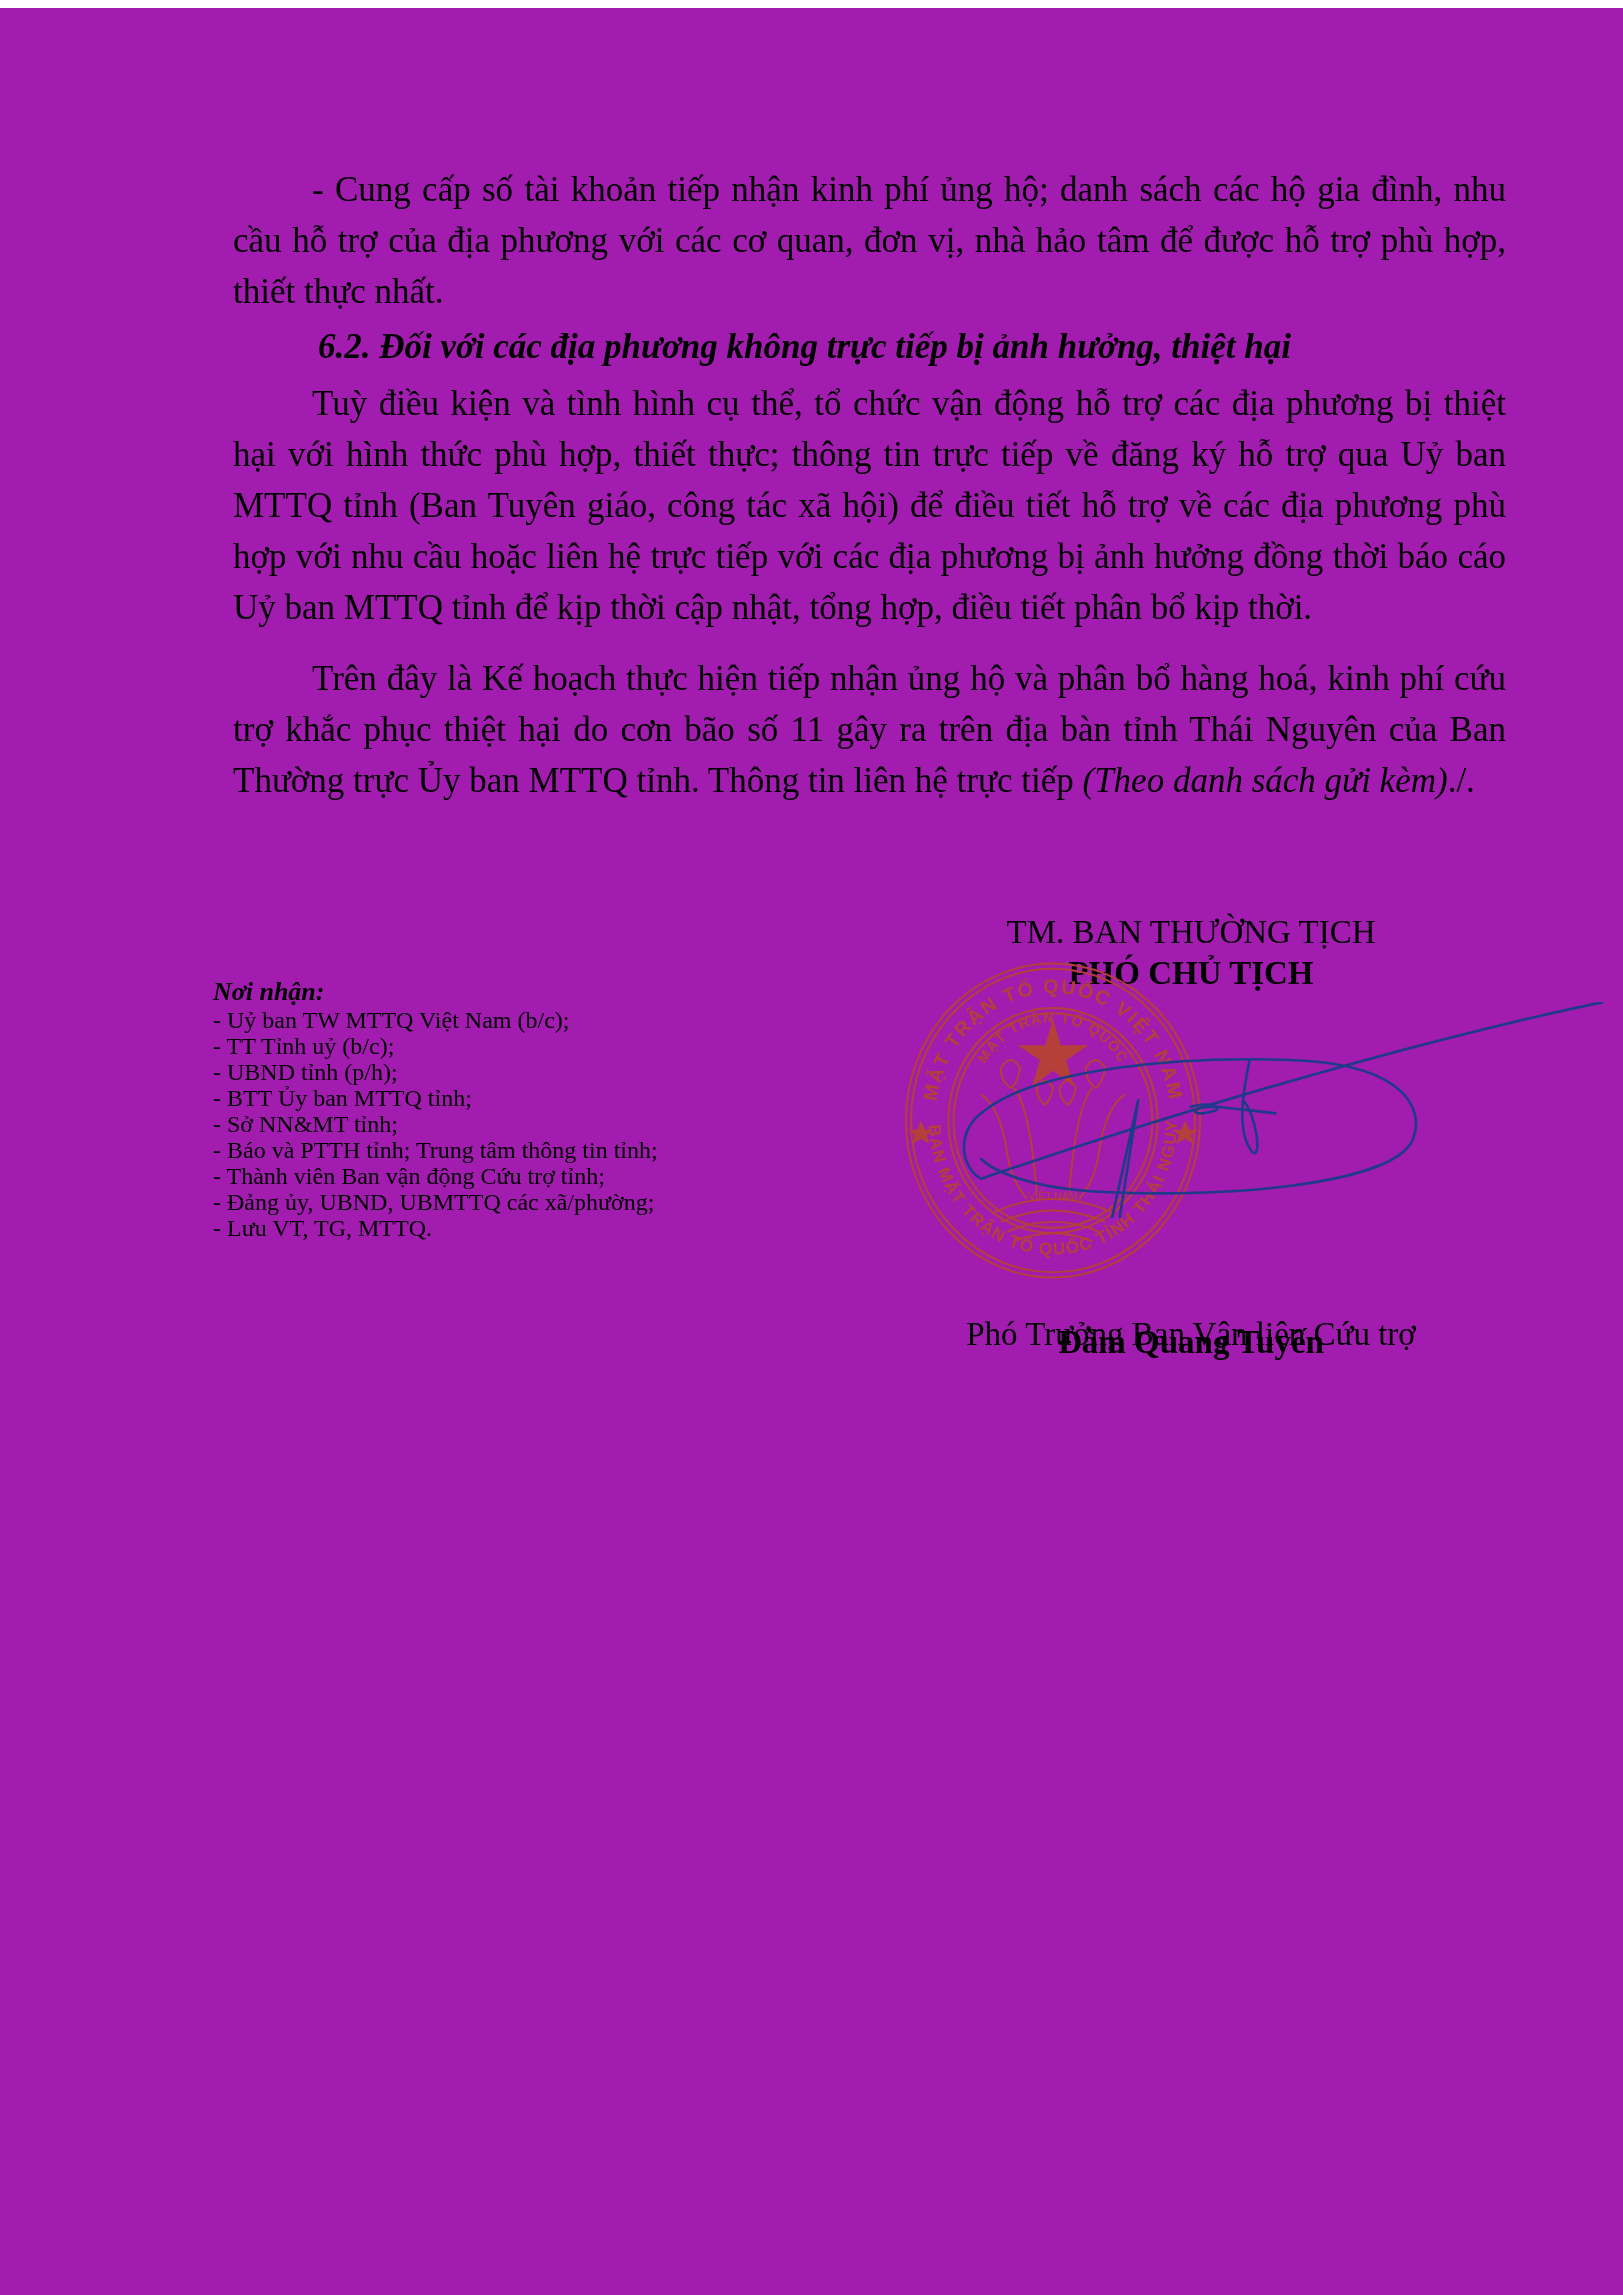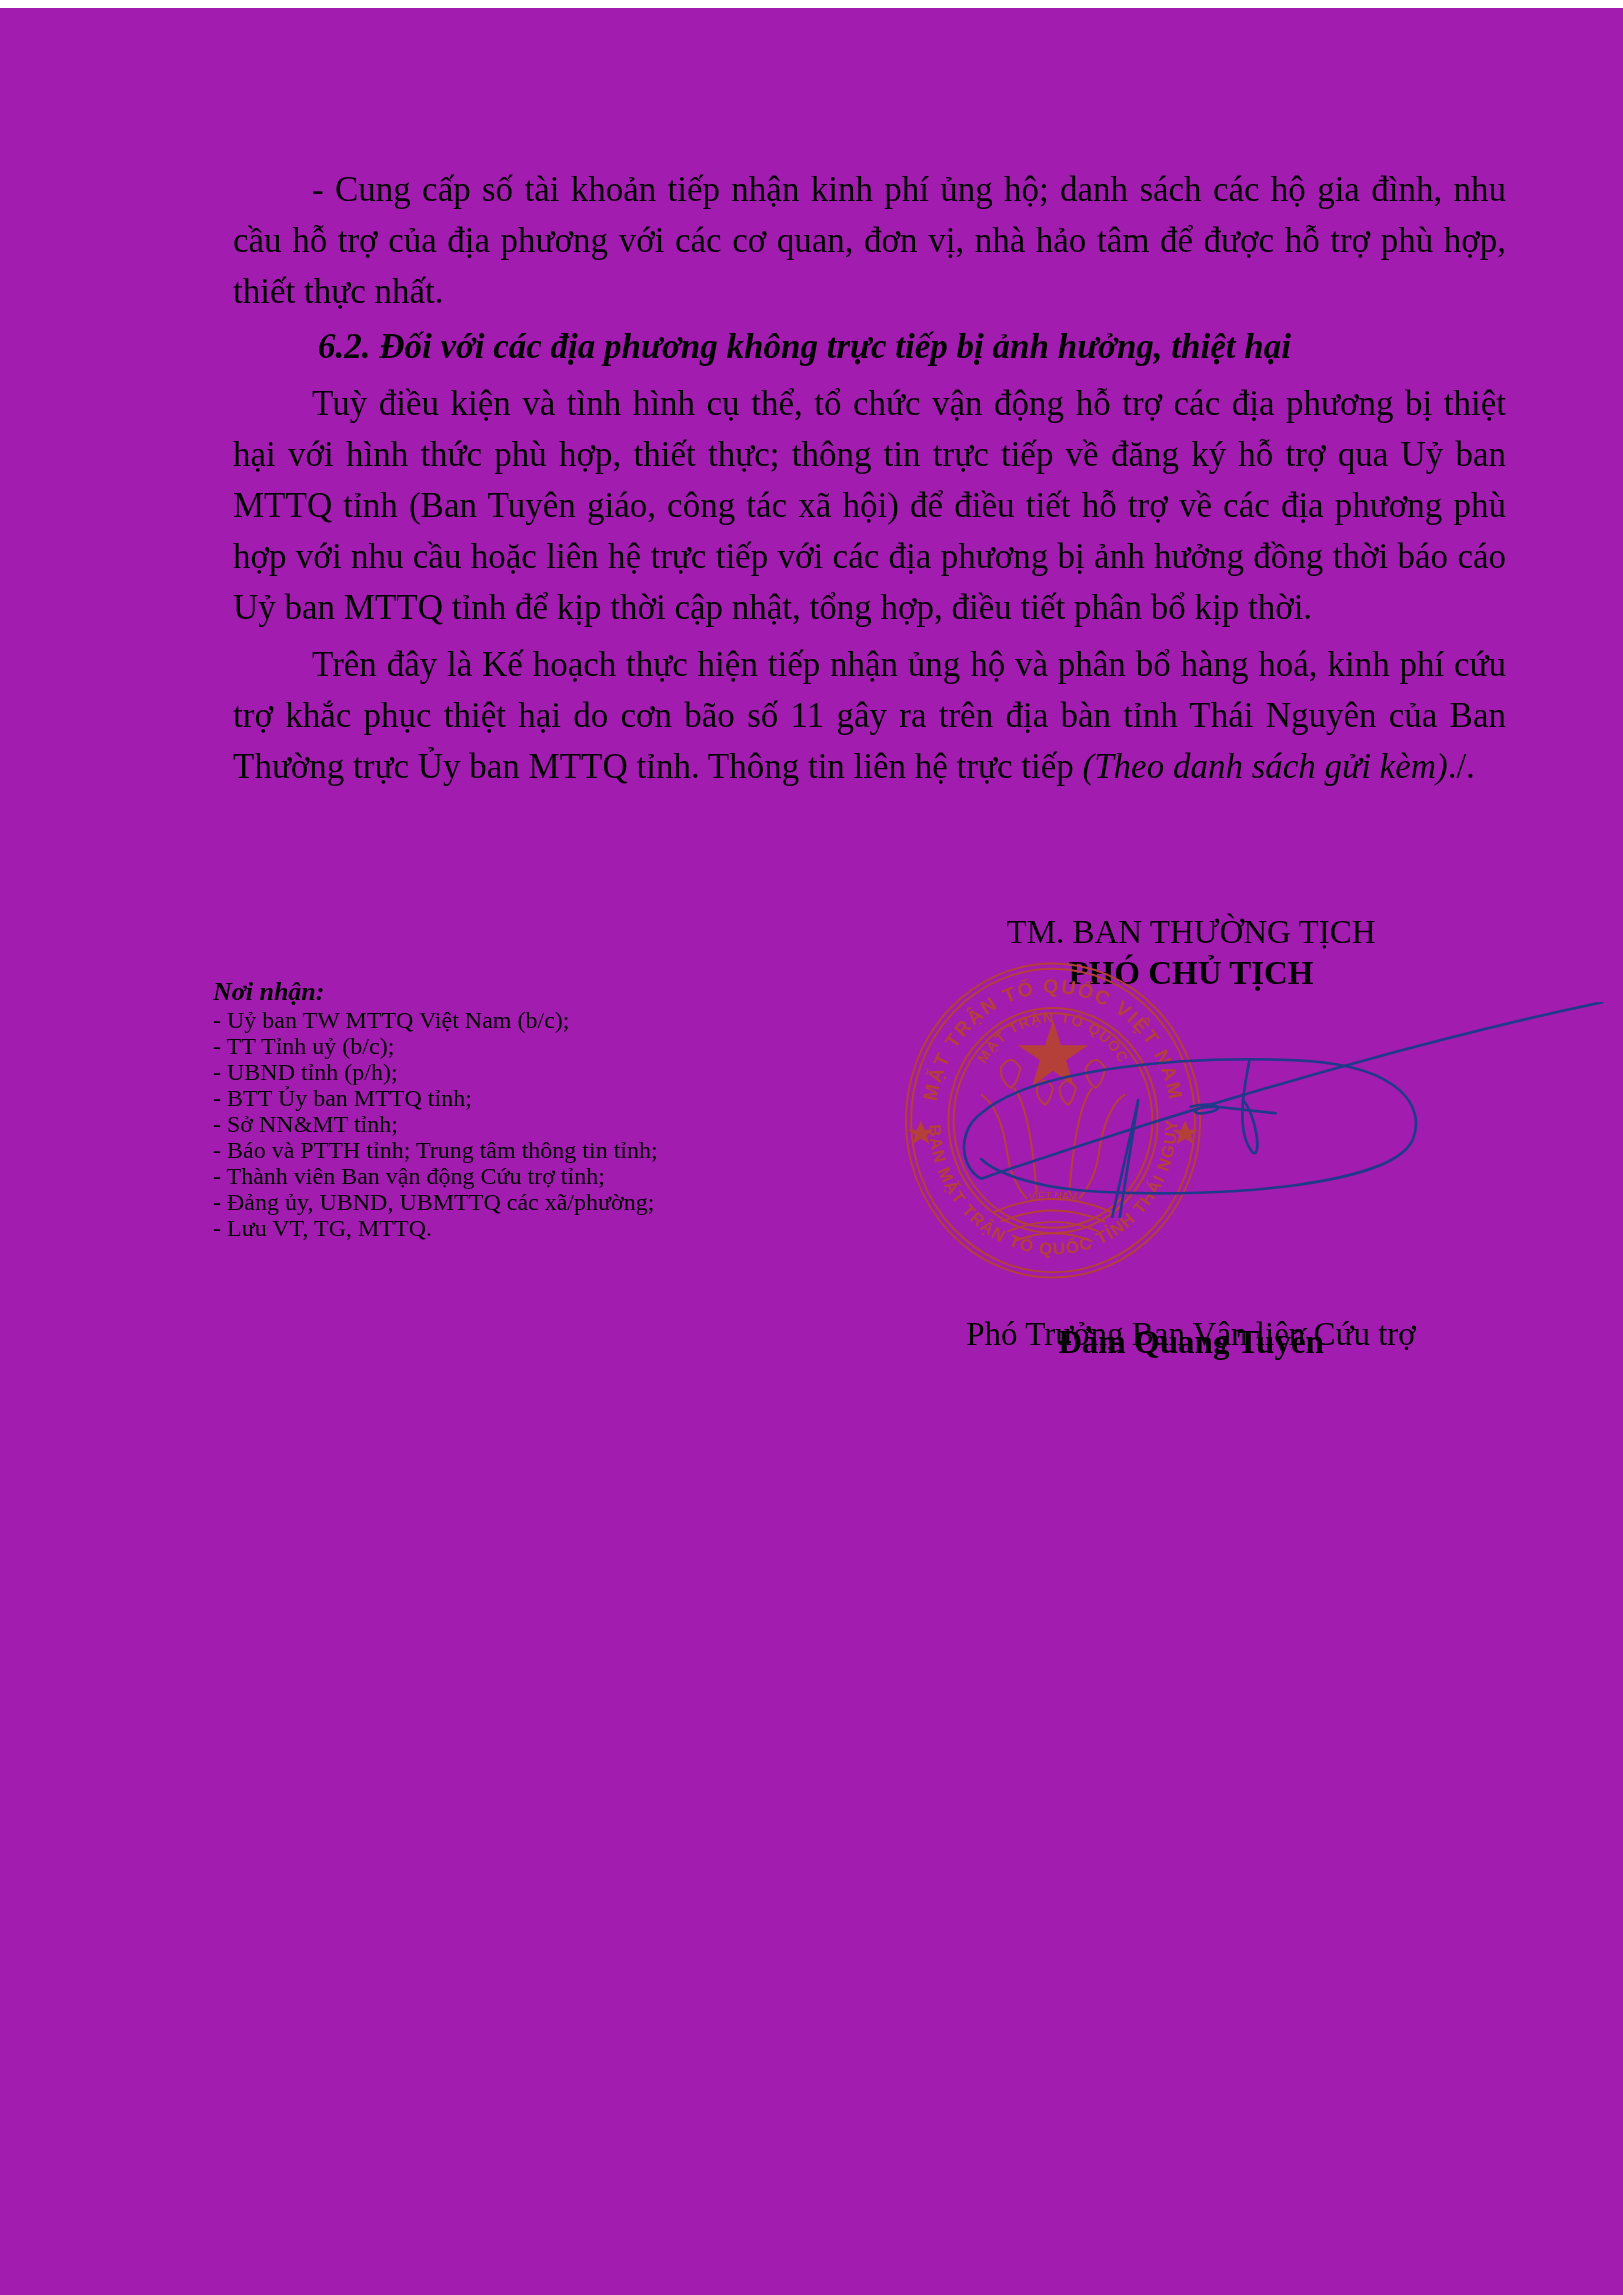--- a/index.html
+++ b/index.html
@@ -1,21 +1,21 @@
 <!DOCTYPE html>
 <html style="font-size:10.5px"><head>
 <meta charset="utf-8">
 <style>
   html, body { margin:0; padding:0; background:#ffffff; }
   body { width:1623px; height:2295px; position:relative; overflow:hidden;
          font-family:"Liberation Serif", "DejaVu Serif", serif; color:#000; }
   .page { position:absolute; left:0; top:8px; width:1623px; height:2295px; background:#a21caf; }
   .body-text { position:absolute; left:233px; width:1273px; font-size:35px; line-height:51px; text-align:justify; }
   .para { margin:0; text-indent:79px; text-align:justify; }
-  .para.gap { margin-top:6px;font-family:Liberation Serif, serif; }
+  .para.gap { margin-top:20px;font-family:Liberation Serif, serif; }
   .heading { margin:6px; text-indent:79px; font-weight:bold; font-style:italic; }
   .ital { font-style:italic; }
   .recipients { position:absolute; left:213px; top:971px; font-size:24px; line-height:26px; }
   .recipients .title { font-weight:bold; font-style:italic; font-size:26px; margin-bottom:2px; }
   .recipients ul { list-style:none; margin:0; padding:0; }
   .sign-block { position:absolute; left:864px; width:654px; text-align:center; }
   .sign-org { top:903px; font-size:33px; line-height:43px; }
   .sign-title { top:944px; font-size:33px; font-weight:bold; line-height:43px; }
   .sign-name { top:1266px; font-size:33px; font-weight:bold; line-height:41px;margin-top:48px; }
   .sign-role { top:1306px; font-size:33px; line-height:41px; }

